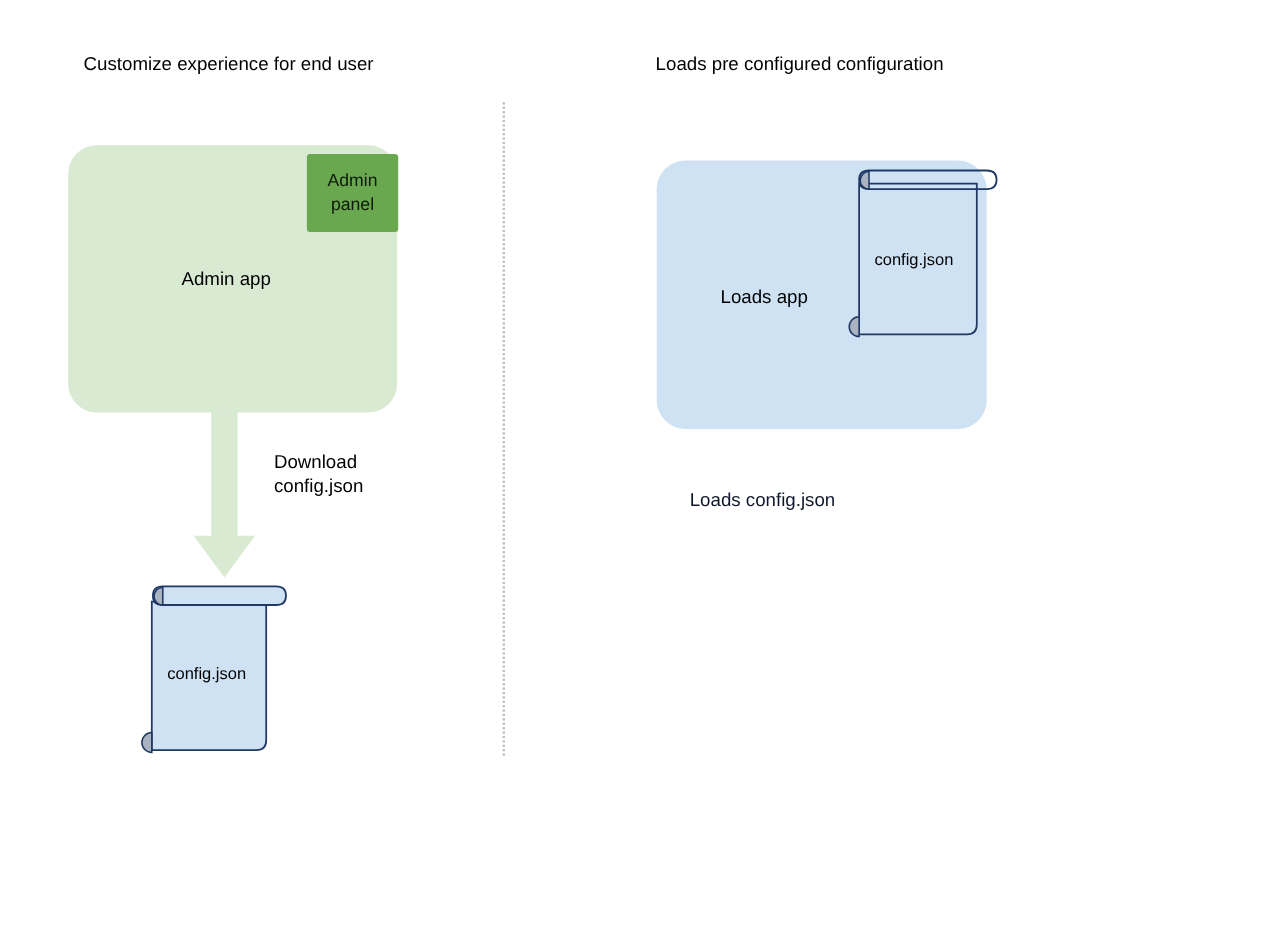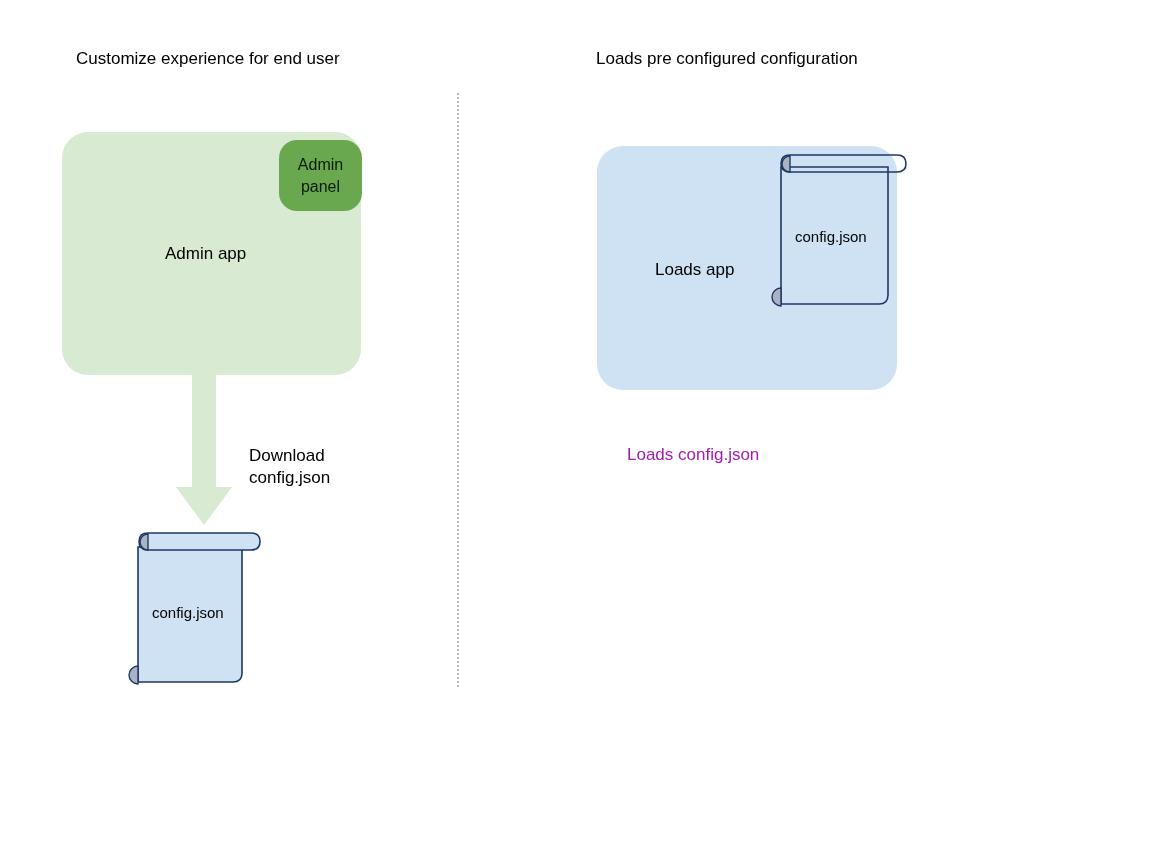--- a/index.html
+++ b/index.html
@@ -69,21 +69,21 @@
   #demo-app-label  { left: 655px; top: 260px; }
 
   
   #admin-panel {
     position: absolute;
     left: 279px;
     top: 140px;
     width: 83px;
     height: 71px;
     background: #6aa84f;
-    border-radius: 18px;
+    border-radius: 3px;
     display: flex;
     align-items: center;
     justify-content: center;
     text-align: center;
   }
   #admin-panel-label {
     font-size: 16px;
     line-height: 22px;
     color: #0b1a07;
   }
@@ -97,21 +97,20 @@
     height: 156px;
   }
   #arrow-label {
     position: absolute;
     left: 249px;
     top: 409px;
     font-size: 17px;
     line-height: 22px;
     color: #000000;
     white-space: nowrap;
-    margin-top: 36px;
   }
 
   
   .scroll-doc { position: absolute; }
   #scroll-left  { left: 118px; top: 525px; width: 152px; height: 168px; }
   #scroll-right { left: 762px; top: 150px; width: 152px; height: 168px; }
 
   .scroll-label {
     position: absolute;
     font-size: 15px;
@@ -121,21 +120,21 @@
   }
   #scroll-left-label  { left: 152px; top: 604px; }
   #scroll-right-label { left: 795px; top: 228px; }
 
   #loads-caption {
     position: absolute;
     left: 627px;
     top: 444px;
     font-size: 17px;
     line-height: 22px;
-    color: #a21caf;
+    color: #0f172a;
     white-space: nowrap;
   }
 </style>
 </head>
 <body>
 
 <div id="canvas">
 
   <div class="col-title" id="title-left">Customize experience for end user</div>
 

